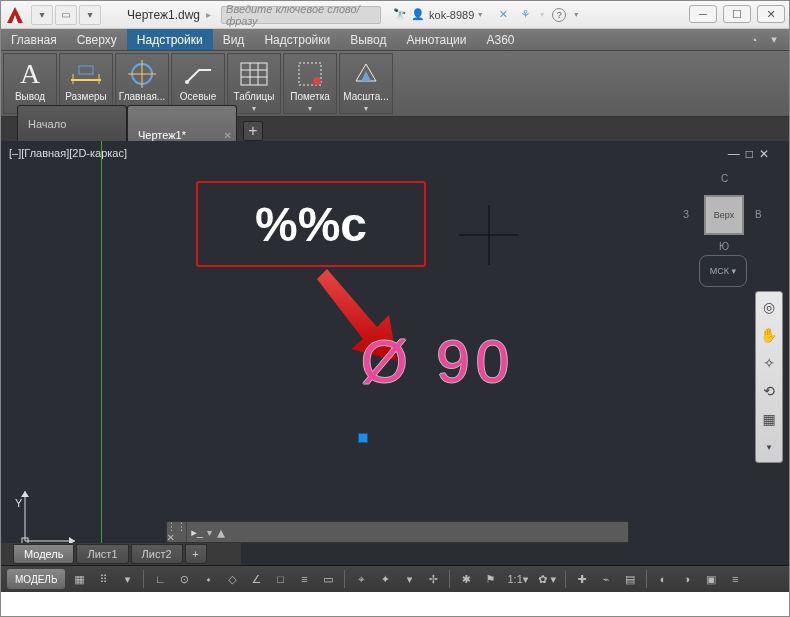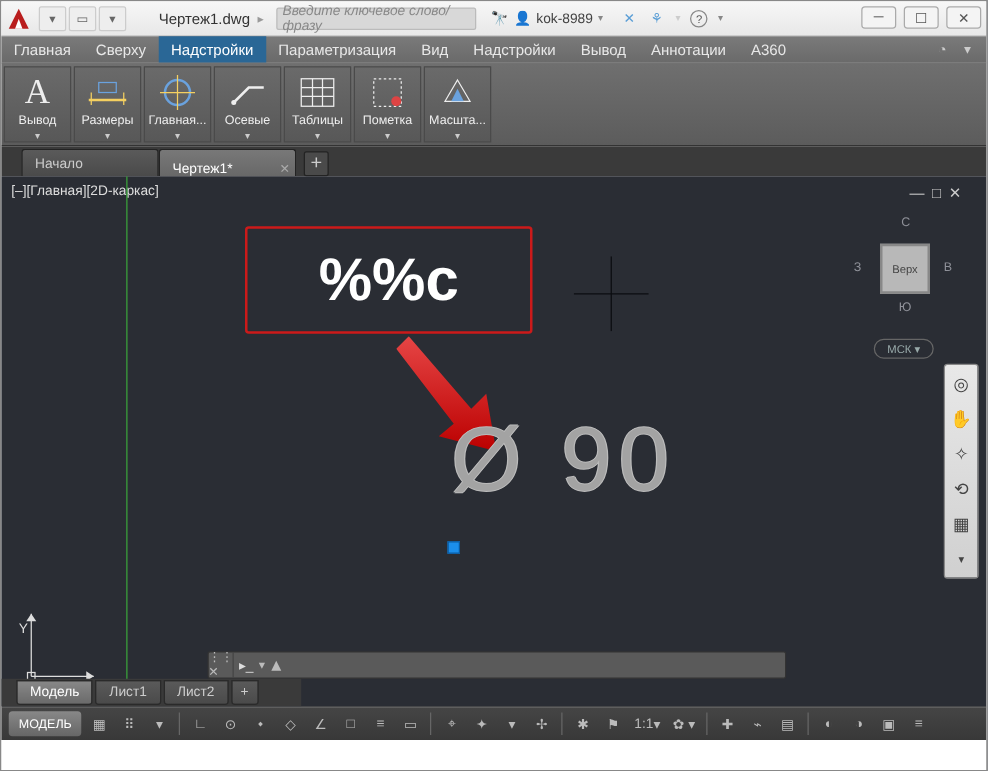--- a/index.html
+++ b/index.html
@@ -27,49 +27,49 @@
 
   
   .ribbon { height:66px; background: linear-gradient(#6f6f6f,#5c5c5c); display:flex; gap:2px; padding:2px; border-bottom:1px solid #333; }
   .panel { background: linear-gradient(#6a6a6a,#585858); border:1px solid #4a4a4a; min-width:54px; display:flex; flex-direction:column; align-items:center; justify-content:flex-start; padding:4px 2px 0 2px; }
   .panel .icon { height:36px; display:flex; align-items:center; justify-content:center; }
   .panel .lbl { font-size:10px; color:#eee; text-align:center; line-height:1; padding:2px 0; white-space:nowrap; }
   .panel .chev { font-size:8px; color:#ccc; }
 
   
   .filetabs { height:24px; background:#3a3a3a; display:flex; align-items:flex-end; padding-left:16px; gap:0; }
-  .ftab { height:22px; min-width:110px; padding:0 20px 0 10px; background: linear-gradient(#5a5a5a,#4a4a4a); color:#ccc; font-size:11px; display:flex; align-items:center; border:1px solid #232323; border-bottom:none; border-radius:3px 3px 0 0; position:relative; cursor:pointer; }
+  .ftab { height:36px; min-width:110px; padding:0 20px 0 10px; background: linear-gradient(#5a5a5a,#4a4a4a); color:#ccc; font-size:11px; display:flex; align-items:center; border:1px solid #232323; border-bottom:none; border-radius:3px 3px 0 0; position:relative; cursor:pointer; }
   .ftab.active { background: linear-gradient(#787878,#686868); color:#fff;align-items:flex-end; }
   .ftab .x { position:absolute; right:4px; font-size:10px; color:#aaa; }
   .newtab { width:20px; height:20px; background:#4a4a4a; border:1px solid #232323; border-radius:2px; color:#ccc; display:flex; align-items:center; justify-content:center; margin-left:6px; cursor:pointer; }
 
   
   .canvaswrap { position:relative; height:424px; background:#2a2d34; overflow:hidden; }
   .viewlabel { position:absolute; top:6px; left:8px; font-size:11px; color:#ddd; }
   .viewctrl { position:absolute; top:6px; right:20px; display:flex; gap:6px; color:#ccc; font-size:12px; }
   .viewctrl span { cursor:pointer; }
 
   .greenline { position:absolute; top:0; left:100px; width:1px; height:100%; background:#3aa33a; }
 
   .annotation-box { position:absolute; top:40px; left:195px; width:230px; height:86px; border:2px solid #cc1a1a; border-radius:3px; display:flex; align-items:center; justify-content:center; font-size:48px; font-weight:bold; color:#fff; font-family:Arial,sans-serif; }
 
   .arrow { position:absolute; top:128px; left:316px; }
 
   .crosshair { position:absolute; top:64px; left:458px; }
 
-  .diamtext { position:absolute; top:186px; left:360px; font-size:72px; letter-spacing:6px; font-family:Arial,sans-serif; color:#a3a3a3; text-shadow: -1px 0 #bbb, 1px 0 #bbb, 0 -1px #bbb, 0 1px #bbb; display:flex; align-items:center; }
+  .diamtext { position:absolute; top:186px; left:360px; font-size:60px; letter-spacing:6px; font-family:Arial,sans-serif; color:#ec4899; text-shadow: -1px 0 #bbb, 1px 0 #bbb, 0 -1px #bbb, 0 1px #bbb; display:flex; align-items:center; }
   .grip { position:absolute; top:292px; left:357px; width:10px; height:10px; background:#1b8eeb; border:1px solid #0a5aa0; }
 
   .ucs { position:absolute; bottom:10px; left:10px; }
 
   
   .viewcube { position:absolute; top:26px; right:20px; width:90px; height:120px; color:#8f9199; }
   .cube { width:40px; height:40px; background:#b8b8b8; border:2px solid #888; display:flex; align-items:center; justify-content:center; font-size:9px; color:#444; position:absolute; top:28px; left:25px; }
   .cdir { position:absolute; font-size:10px; }
-  .mck { position:absolute; bottom:0; left:20px; width:48px; height:16px; border:1px solid #666; border-radius:8px; font-size:9px; color:#9aa; display:flex; align-items:center; justify-content:center; }
+  .mck { position:absolute; bottom:0; left:20px; width:48px; height:32px; border:1px solid #666; border-radius:8px; font-size:9px; color:#9aa; display:flex; align-items:center; justify-content:center; }
 
   
   .navbar { position:absolute; top:150px; right:6px; width:28px; background:linear-gradient(#e8e8e8,#d0d0d0); border:1px solid #888; border-radius:3px; display:flex; flex-direction:column; align-items:center; padding:4px 0; gap:6px; }
   .navbtn { width:22px; height:22px; display:flex; align-items:center; justify-content:center; font-size:14px; color:#444; cursor:pointer; }
 
   
   .cmdline { position:absolute; bottom:22px; left:165px; right:160px; height:22px; background:#5a5a5a; border:1px solid #333; display:flex; align-items:center; border-radius:2px; }
   .cmdhandle { width:20px; display:flex; align-items:center; justify-content:center; color:#bbb; font-size:10px; border-right:1px solid #444; height:100%; }
   .cmdprompt { width:20px; color:#ddd; font-size:11px; text-align:center; }
   .cmdinput { flex:1; font-style:italic; color:#999; font-size:12px; padding-left:4px; }
@@ -123,21 +123,20 @@
     <span style="color:#ccc;font-size:8px;">▾</span>
     <span class="tinyicon" style="border:1px solid #888;border-radius:50%;width:14px;height:14px;font-size:9px;color:#555;">?</span>
     <span style="color:#888;font-size:8px;">▾</span>
   </div>
 </div>
 
 <div class="menubar">
   <div class="menutab">Главная</div>
   <div class="menutab">Сверху</div>
   <div class="menutab active">Надстройки</div>
-  <div class="menutab">Параметризация</div>
   <div class="menutab">Вид</div>
   <div class="menutab">Надстройки</div>
   <div class="menutab">Вывод</div>
   <div class="menutab">Аннотации</div>
   <div class="menutab">A360</div>
   <div class="menutail">
     <div class="tailicn">◔</div>
     <div class="tailicn">▾</div>
   </div>
 </div>

